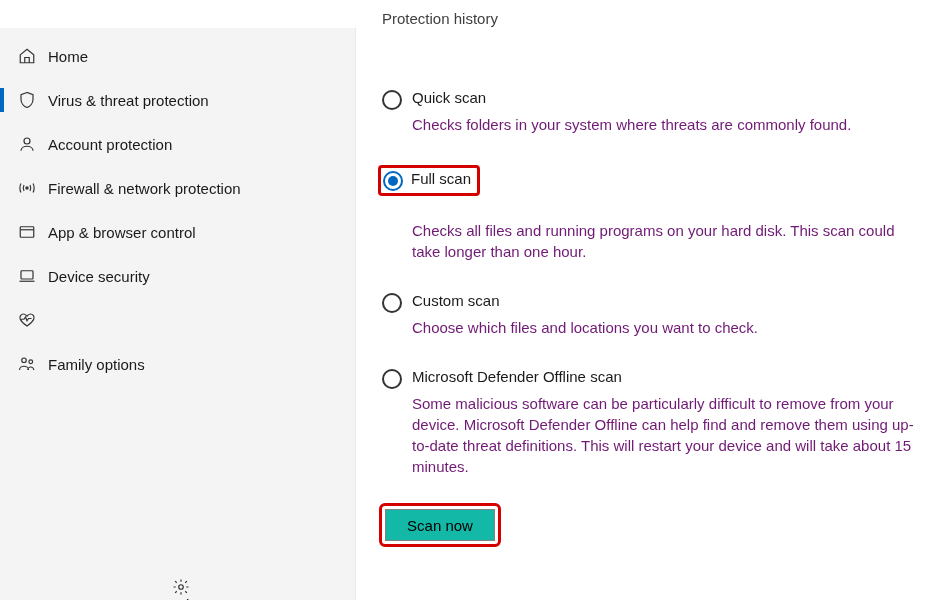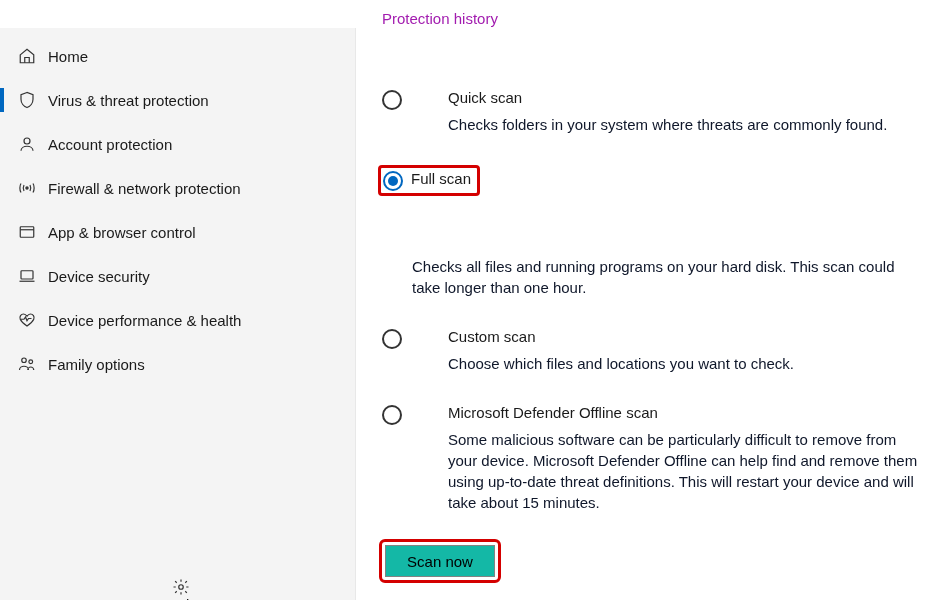--- a/index.html
+++ b/index.html
@@ -58,31 +58,30 @@
       flex-direction: column;
     }
     
     .main {
       flex: 1;
       padding: 10px 22px 18px 26px;
       position: relative;
       overflow: hidden;
     }
     .link-row {
-      color: #a21caf;
+      color: #404040;
       font-size: 15px;
       margin-bottom: 62px;
       cursor: pointer;
       display: inline-block;
     }
     .option {
       display: flex;
       align-items: flex-start;
       margin-bottom: 30px;
-      gap: 36px;
     }
     .radio {
       width: 20px;
       height: 20px;
       border: 2px solid #333;
       border-radius: 50%;
       flex-shrink: 0;
       margin-top: 1px;
       display: inline-flex;
       align-items: center;
@@ -103,21 +102,21 @@
     .option-body {
       margin-left: 10px;
       flex: 1;
     }
     .option-title {
       font-size: 15px;
       margin-bottom: 8px;
     }
     .option-desc {
       font-size: 15px;
-      color: #0f172a;
+      color: #701a75;
       line-height: 1.4;
       max-width: 510px;
     }
     .highlight-box {
       border: 3px solid #d40000;
       border-radius: 4px;
       padding: 2px 6px 2px 2px;
       display: inline-flex;
       align-items: flex-start;
       margin-left: -4px;
@@ -206,21 +205,20 @@
       <span class="nav-label">Device security</span>
     </li>
 
     <li class="nav-item">
       <span class="nav-icon">
         <svg width="18" height="18" viewBox="0 0 24 24" fill="none" stroke="#333" stroke-width="1.6">
             <path d="M12 20s-7-4.5-9-9c-1.5-3.5 1-7 4.5-7 2 0 3.5 1.5 4.5 3 1-1.5 2.5-3 4.5-3 3.5 0 6 3.5 4.5 7-2 4.5-9 9-9 9z"></path>
             <path d="M4 11h4l2-3 2 5 2-3h4"></path>
           </svg>
       </span>
-      <span class="nav-label">Device performance &amp; health</span>
     </li>
 
     <li class="nav-item">
       <span class="nav-icon">
         <svg width="18" height="18" viewBox="0 0 24 24" fill="none" stroke="#333" stroke-width="1.6">
             <circle cx="8" cy="7" r="3"></circle>
             <circle cx="17" cy="9" r="2.5"></circle>
             <path d="M2 20c0-3 3-5 6-5s6 2 6 5M13 20c0-2 2-4 4-4s4 2 4 4"></path>
           </svg>
       </span>

